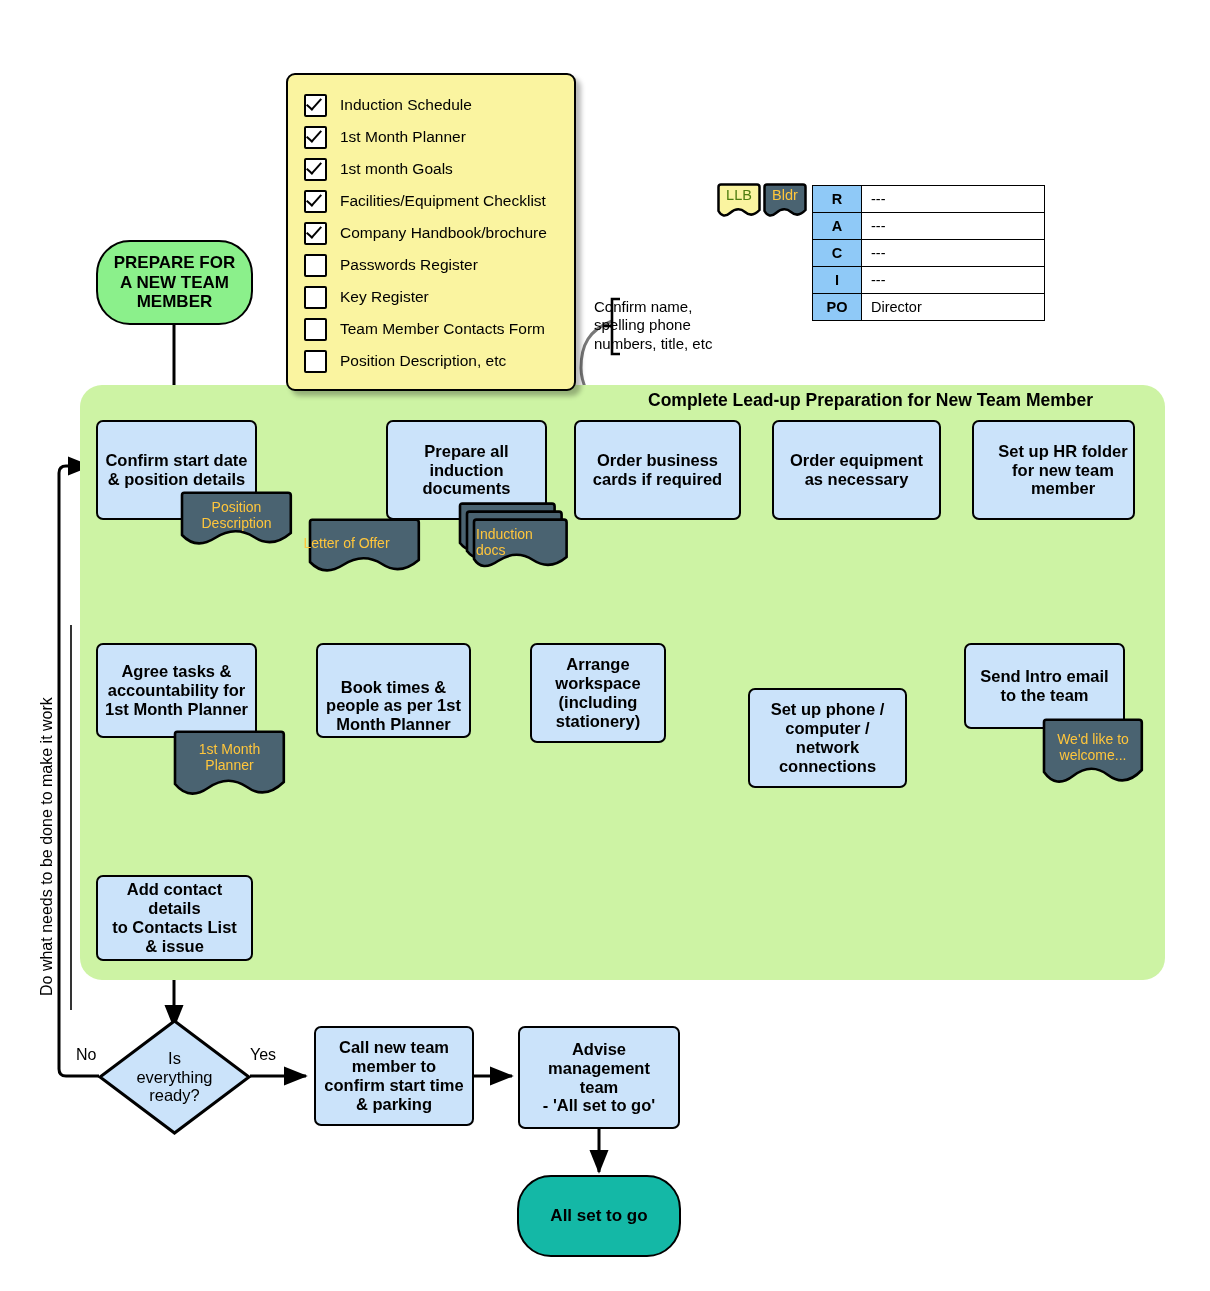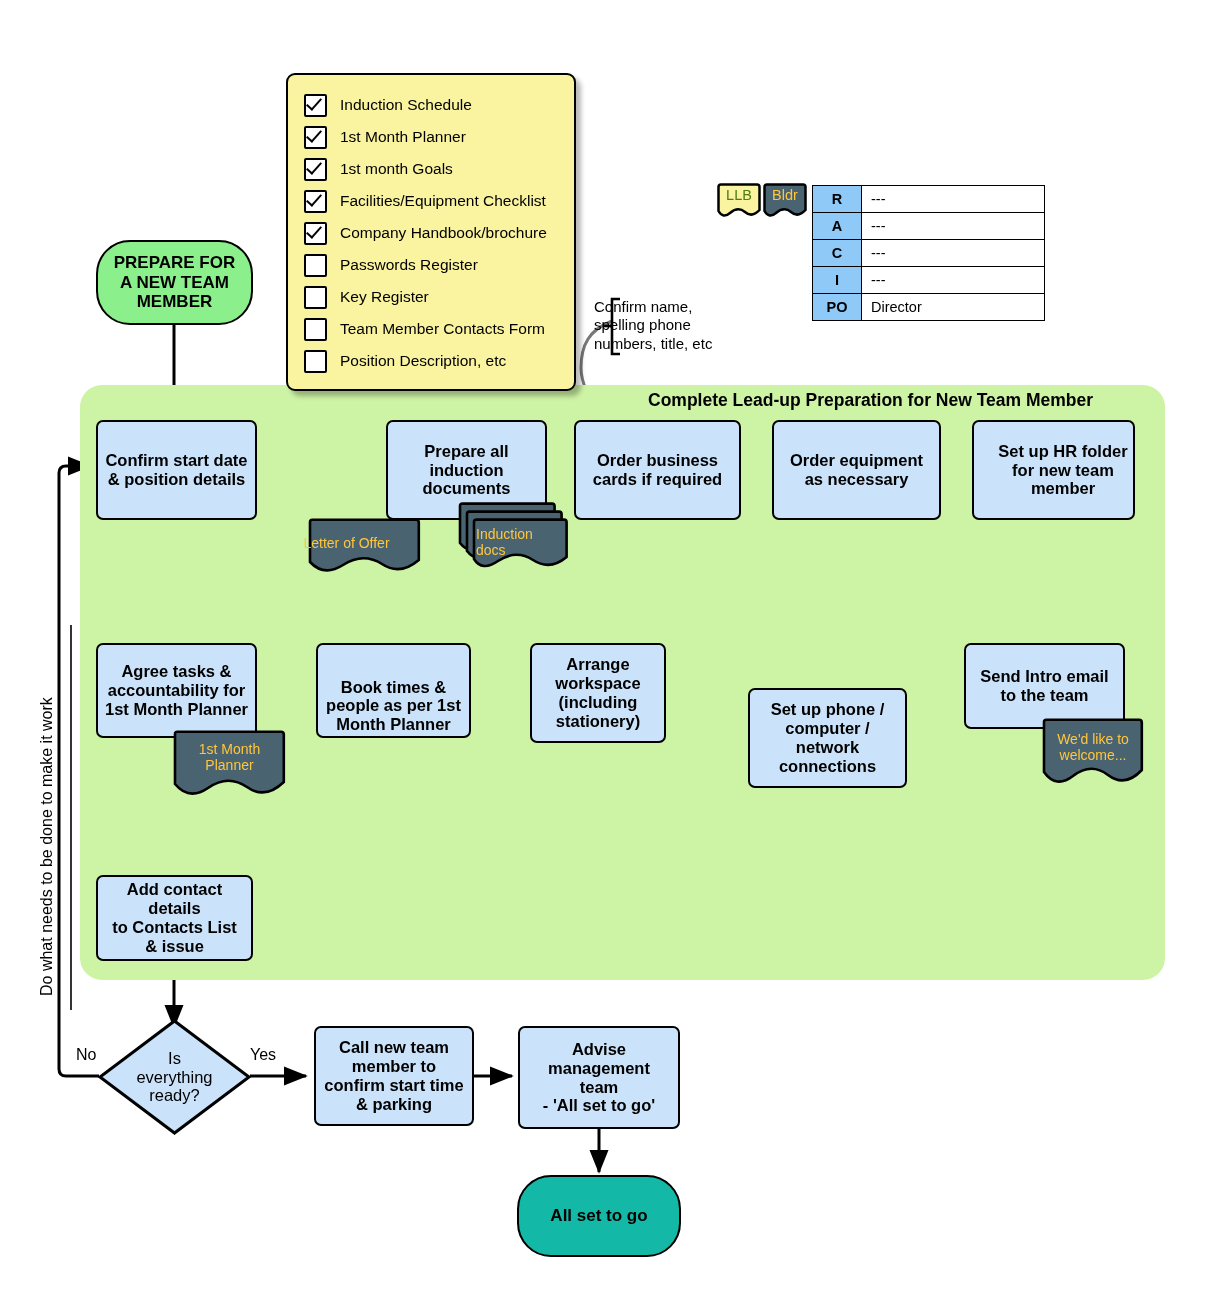--- a/index.html
+++ b/index.html
@@ -269,20 +269,28 @@
     <span>Advise
 management
 team
 - 'All set to go'</span>
   </div>
 
   <div class="node terminal end" style="left:517px;top:1175px;width:164px;height:82px;">
     <span>All set to go</span>
   </div>
 
+  <div class="doctag" style="left:180px;top:491px;width:113px;height:56px;">
+    <svg viewBox="0 0 113 56" style="width:113px;height:56px;">
+      <path d="M2,4 Q2,1.8 4.2,1.8 L108,1.8 Q110.8,1.8 110.8,4.5 L110.8,42
+               Q92,58 74,46 Q55,34 35,47 Q16,59 2,44 Z" fill="#4a6371" stroke="#000" stroke-width="2.6"></path>
+    </svg>
+    <div class="txt">Position
+Description</div>
+  </div>
 
   <div class="doctag" style="left:272px;top:518px;width:113px;height:56px;padding-left:36px;">
     <svg viewBox="0 0 113 56" style="width:113px;height:56px;">
       <path d="M2,4 Q2,1.8 4.2,1.8 L108,1.8 Q110.8,1.8 110.8,4.5 L110.8,42
                Q92,58 74,46 Q55,34 35,47 Q16,59 2,44 Z" fill="#4a6371" stroke="#000" stroke-width="2.6"></path>
     </svg>
     <div class="txt" style="top:18px;">Letter of Offer</div>
   </div>
 
   <div class="doctag" style="left:458px;top:501px;width:112px;height:74px;">

